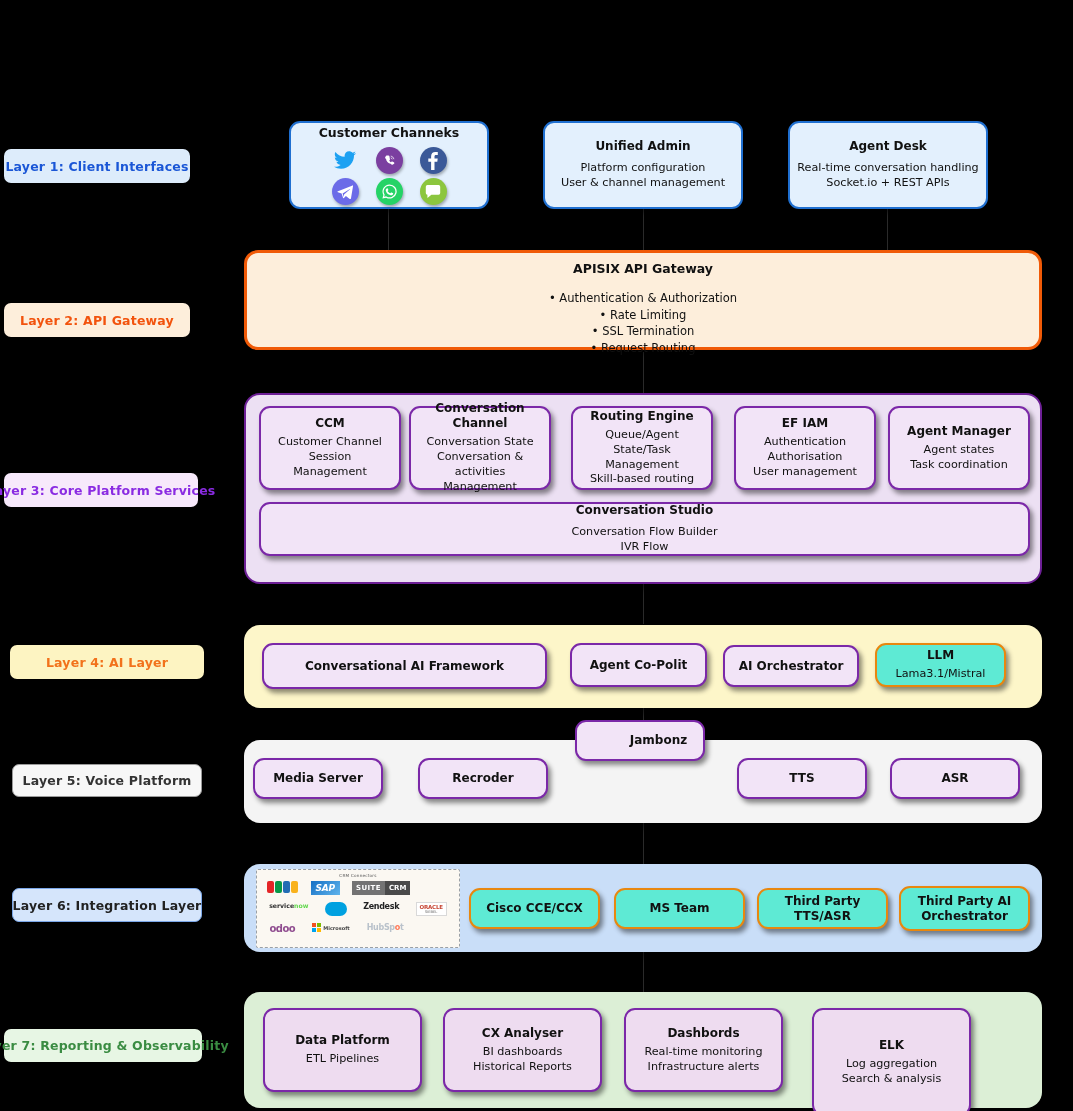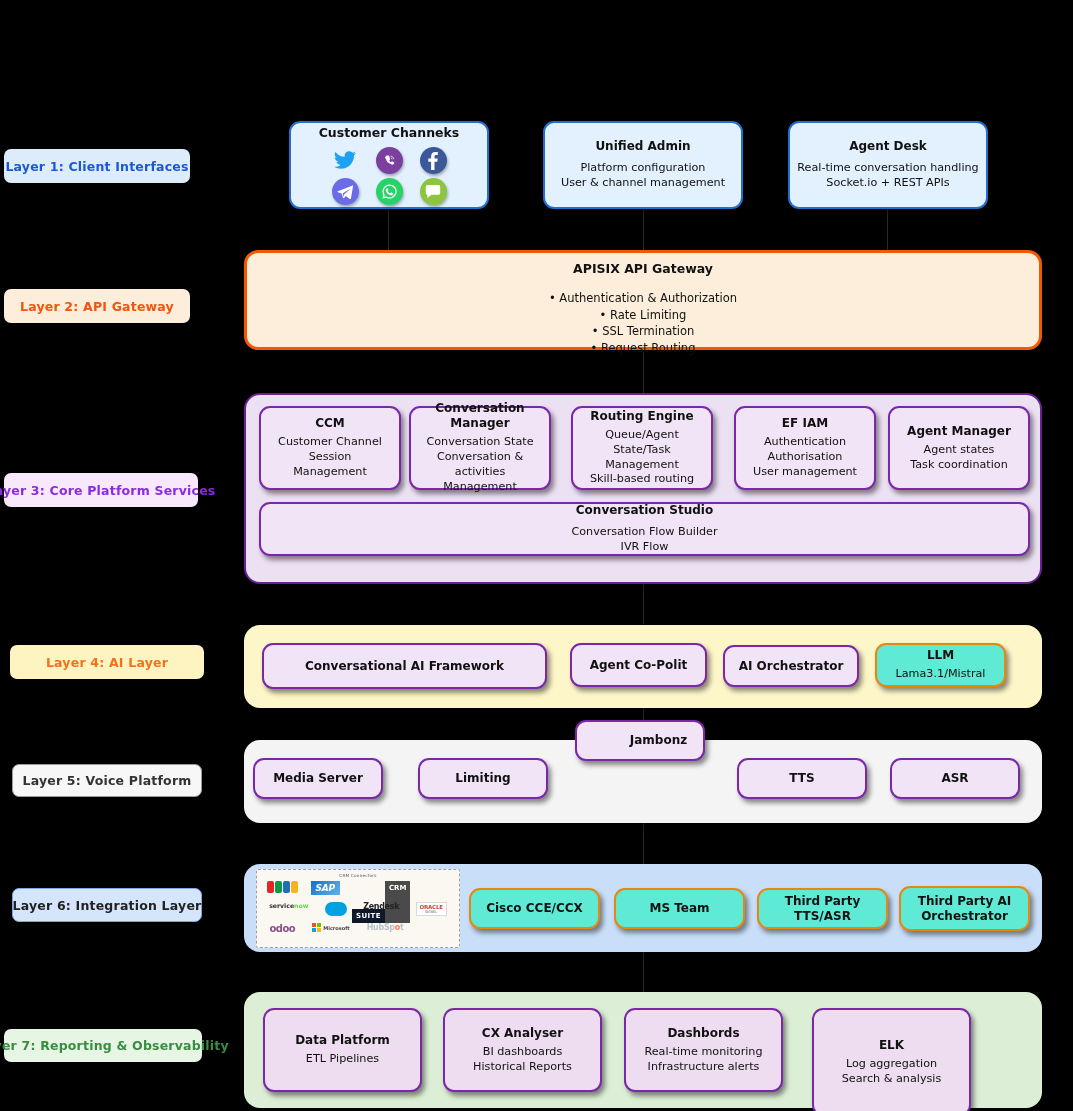--- a/index.html
+++ b/index.html
@@ -80,21 +80,21 @@
   }
   .crm-cap{font-size:4.2px;color:#555;text-align:center;letter-spacing:.2px;margin-bottom:2px;}
   .crm-rows{flex:1;display:flex;flex-direction:column;justify-content:space-around;}
   .crm-row{display:flex;align-items:center;justify-content:space-around;height:20px;}
   .logo{display:flex;align-items:flex-start;justify-content:center;height:100%;}
   .lg-zoho{display:flex;gap:1px;}
   .lg-zoho i{display:block;width:7px;height:12px;border-radius:2px;}
   .lg-sap{background:linear-gradient(135deg,#1570c5,#5fb4ec);color:#fff;font-weight:800;
     font-size:9px;padding:2px 5px;font-style:italic;letter-spacing:-.3px;}
   .lg-suitecrm{display:flex;font-size:7px;font-weight:800;}
-  .lg-suitecrm .a{background:#0f172a;color:#fff;padding:3px 4px;letter-spacing:.4px;margin-top:28px;}
+  .lg-suitecrm .a{background:#737373;color:#fff;padding:3px 4px;letter-spacing:.4px;}
   .lg-suitecrm .b{background:#4a4a4a;color:#fff;padding:3px 4px;}
   .lg-oracle{border:1px solid #d9d9d9;background:#fff;padding:1px 3px;text-align:center;}
   .lg-oracle .o{color:#c74634;font-weight:800;font-size:5.5px;letter-spacing:-.2px;}
   .lg-oracle .s{color:#666;font-size:3.6px;}
   .lg-snow{font-size:6.2px;font-weight:700;color:#2b2b2b;}
   .lg-snow b{color:#62d84e;}
   .lg-sf{width:22px;height:14px;background:#00a1e0;border-radius:7px;}
   .lg-zendesk{font-size:8px;font-weight:800;color:#222;letter-spacing:-.3px;}
   .lg-odoo{font-size:10px;font-weight:800;color:#8f4c8f;letter-spacing:-.5px;}
   .lg-ms{display:flex;align-items:center;gap:2px;}
@@ -117,21 +117,21 @@
   <div class="conn" style="left:887px;top:208px;height:42px;"></div>
   <div class="conn" style="left:643px;top:352px;height:42px;"></div>
   <div class="conn" style="left:643px;top:584px;height:40px;"></div>
   <div class="conn" style="left:643px;top:708px;height:33px;"></div>
   <div class="conn" style="left:643px;top:822px;height:42px;"></div>
   <div class="conn" style="left:643px;top:952px;height:40px;"></div>
 
   <div class="layer-label" style="left:4px;top:149px;width:186px;height:34px;background:#ddecfb;color:#1a56d6;">
     <span>Layer 1: Client Interfaces</span>
   </div>
-  <div class="layer-label" style="left:4px;top:289px;width:186px;height:34px;background:#fdeedb;color:#f2530d;">
+  <div class="layer-label" style="left:4px;top:303px;width:186px;height:34px;background:#fdeedb;color:#f2530d;">
     <span>Layer 2: API Gateway</span>
   </div>
   <div class="layer-label" style="left:4px;top:473px;width:194px;height:34px;background:#f7e9fb;color:#8a2be2;">
     <span>Layer 3: Core Platform Services</span>
   </div>
   <div class="layer-label" style="left:10px;top:645px;width:194px;height:34px;background:#fdf4c2;color:#f2721b;">
     <span>Layer 4: AI Layer</span>
   </div>
   <div class="layer-label" style="left:12px;top:764px;width:190px;height:33px;background:#f7f7f7;color:#333;border:1px solid #9a9a9a;">
     <span>Layer 5: Voice Platform</span>
@@ -203,21 +203,21 @@
   </div>
 
   <div class="band" style="left:244px;top:393px;width:798px;height:191px;background:#ece0f3;border:2px solid #6d1f96;box-shadow:4px 5px 7px rgba(0,0,0,.5);"></div>
 
   <div class="node fill-purple" style="left:259px;top:406px;width:142px;height:84px;">
     <div class="ttl">CCM</div>
     <div class="sub tight" style="white-space:pre-line;">Customer Channel Session
 Management</div>
   </div>
   <div class="node fill-purple" style="left:409px;top:406px;width:142px;height:84px;">
-    <div class="ttl">Conversation Manager</div>
+    <div class="ttl">Conversation Channel</div>
     <div class="sub tight" style="white-space:pre-line;">Conversation State
 Conversation &amp; activities
 Management</div>
   </div>
   <div class="node fill-purple" style="left:571px;top:406px;width:142px;height:84px;">
     <div class="ttl">Routing Engine</div>
     <div class="sub tight" style="white-space:pre-line;">Queue/Agent State/Task
 Management
 Skill-based routing</div>
   </div>
@@ -254,21 +254,21 @@
     <div class="ttl">LLM</div>
     <div class="sub tight">Lama3.1/Mistral</div>
   </div>
 
   <div class="band" style="left:244px;top:740px;width:798px;height:83px;background:#f4f4f4;box-shadow:4px 5px 7px rgba(0,0,0,.5);"></div>
 
   <div class="node fill-purple" style="left:253px;top:758px;width:130px;height:41px;">
     <div class="ttl">Media Server</div>
   </div>
   <div class="node fill-purple" style="left:418px;top:758px;width:130px;height:41px;">
-    <div class="ttl">Limiting</div>
+    <div class="ttl">Recroder</div>
   </div>
   <div class="node fill-purple" style="left:575px;top:720px;width:130px;height:41px;padding-left:43px;">
     <div class="ttl">Jambonz</div>
   </div>
   <div class="node fill-purple" style="left:737px;top:758px;width:130px;height:41px;">
     <div class="ttl">TTS</div>
   </div>
   <div class="node fill-purple" style="left:890px;top:758px;width:130px;height:41px;">
     <div class="ttl">ASR</div>
   </div>

